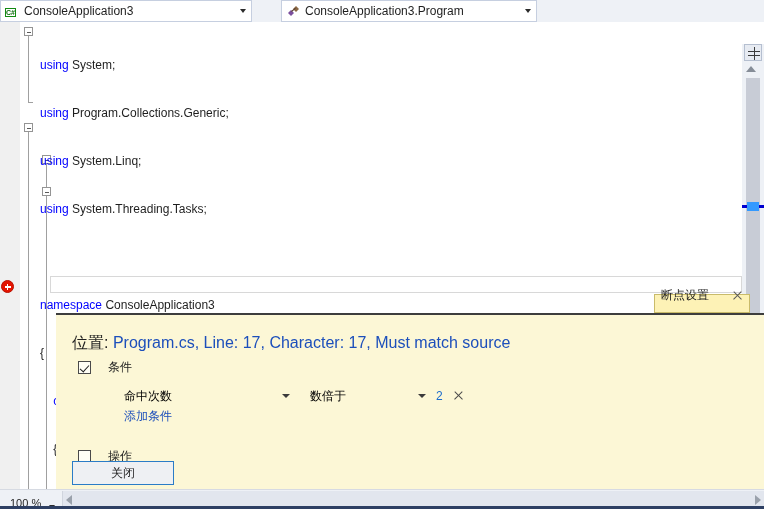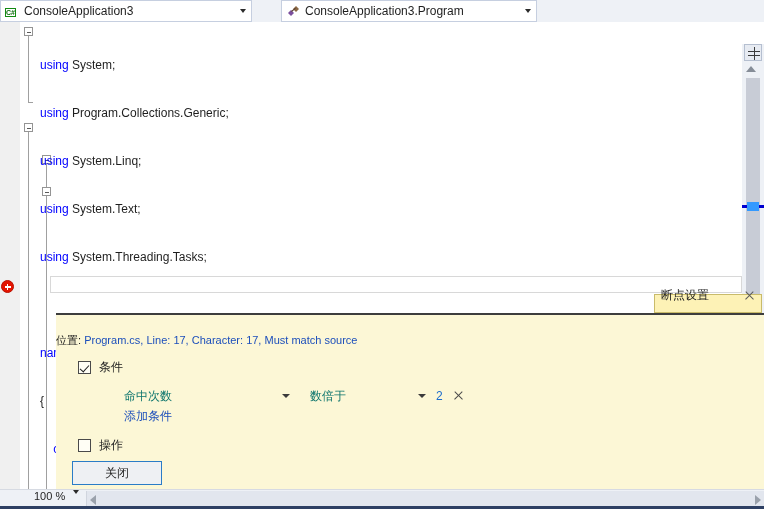--- a/index.html
+++ b/index.html
@@ -173,21 +173,21 @@
     position: absolute; left: 4px; bottom: 2px;
     width: 0; height: 0;
     border-left: 5px solid transparent;
     border-right: 5px solid transparent;
     border-top: 6px solid #868d98;
   }
 
   
   .peek-header {
     position: absolute; left: 654px; top: 294px;
-    width: 108px; height: 19px;
+    width: 96px; height: 19px;
     background: #fdf2b6;
     border: 1px solid #c9bb6a;
     display: flex; align-items: center;
     padding: 0 4px 16px 6px;
   }
   .peek-title {
     flex: 1 1 auto;
     font-size: 12px; color: #1e1e1e;
     white-space: nowrap;
   }
@@ -203,22 +203,22 @@
 
   .peek {
     position: absolute; left: 56px; top: 313px;
     width: 708px; height: 176px;
     background: #fcf7d6;
     border-top: 2px solid #3d3d3d;
   }
   .peek-row { position: absolute; }
 
   .loc {
-    left: 0; top: 18px;
-    font-size: 11px; white-space: nowrap;
+    left: 16px; top: 18px;
+    font-size: 16px; white-space: nowrap;
   }
   .loc .loc-key { color: #1e1e1e; }
   .loc .loc-val { color: #1c4fbb; }
 
   .cbrow {
     display: flex; align-items: center;
   }
   .cb {
     width: 13px; height: 13px;
     border: 1px solid #4a4a4a;
@@ -227,32 +227,32 @@
     flex: 0 0 13px;
   }
   .cb.checked:after {
     content: "";
     position: absolute; left: 3px; top: 1px;
     width: 4px; height: 8px;
     border: solid #1e1e1e;
     border-width: 0 1.6px 1.6px 0;
     transform: rotate(42deg);
   }
-  .cb-label { margin-left: 8px; font-size: 12px; color: #1e1e1e; }
+  .cb-label { margin-left: 17px; font-size: 12px; color: #1e1e1e; }
 
   .cond-row { left: 22px; top: 44px; }
-  .act-row  { left: 22px; top: 122px; align-items: center; }
+  .act-row  { left: 22px; top: 133px; align-items: center; }
 
   .cond-detail { left: 68px; top: 72px; width: 420px; }
   .dd {
     position: absolute; top: 0;
     height: 18px;
     display: flex; align-items: center;
   }
-  .dd .ddtext { font-size: 12px; color: #0f766e; white-space: nowrap; }
+  .dd .ddtext { font-size: 12px; color: #000000; white-space: nowrap; }
   .dd .ddarrow {
     position: absolute; top: 7px;
     width: 0; height: 0;
     border-left: 4px solid transparent;
     border-right: 4px solid transparent;
     border-top: 4px solid #3b3b3b;
   }
   .dd1 { left: 0; width: 176px; }
   .dd1 .ddarrow { left: 158px; }
   .dd2 { left: 186px; width: 116px; }
@@ -272,40 +272,39 @@
   .valx:before { transform: rotate(45deg); }
   .valx:after  { transform: rotate(-45deg); }
 
   .addcond {
     left: 68px; top: 93px;
     font-size: 12px; color: #1c4fbb; cursor: pointer;
   }
 
   .closebtn {
     left: 16px; top: 146px;
-    width: 90px; height: 24px;
+    width: 102px; height: 24px;
     background: #eef0f3;
     border: 1px solid #2a7cc7;
     display: flex; align-items: center; justify-content: center;
     font-size: 12px; color: #1e1e1e;
   }
 
   
   .statusbar {
     position: absolute; left: 0; bottom: 0; width: 764px; height: 20px;
     background: #eef1f6;
     border-top: 1px solid #d6dae2;
     display: flex; align-items: center;
   }
   .zoombox {
     width: 62px; height: 19px;
-    display: flex; align-items: flex-start;
+    display: flex; align-items: flex-end;
     padding-left: 10px;
     background: #eef1f6;
-    margin-left: 24px;
   }
   .zoomtext { font-size: 11px; color: #1e1e1e; }
   .zoomarrow {
     margin-left: 8px;
     width: 0; height: 0;
     border-left: 3.5px solid transparent;
     border-right: 3.5px solid transparent;
     border-top: 4px solid #2b2b2b;
   }
   .hscroll {
@@ -389,21 +388,20 @@
         <div class="obox" style="left:22px; top:165px;"></div>
       </div>
     </div>
 
     <div class="curline-box"></div>
 
     <div class="code">
       <div class="ln"><span class="kw">using</span><span class="plain"> System;</span></div>
       <div class="ln"><span class="kw">using</span><span class="plain"> Program.Collections.Generic;</span></div>
       <div class="ln"><span class="kw">using</span><span class="plain"> System.Linq;</span></div>
-      <div class="ln"><span class="kw">using</span><span class="plain"> System.Text;</span></div>
       <div class="ln"><span class="kw">using</span><span class="plain"> System.Threading.Tasks;</span></div>
       <div class="ln">&nbsp;</div>
       <div class="ln"><span class="kw">namespace</span><span class="plain"> ConsoleApplication3</span></div>
       <div class="ln"><span class="plain">{</span></div>
       <div class="ln"><span class="plain">    </span><span class="kw">class </span><span class="typ">Program</span></div>
       <div class="ln"><span class="plain">    {</span></div>
       
       
       
       

